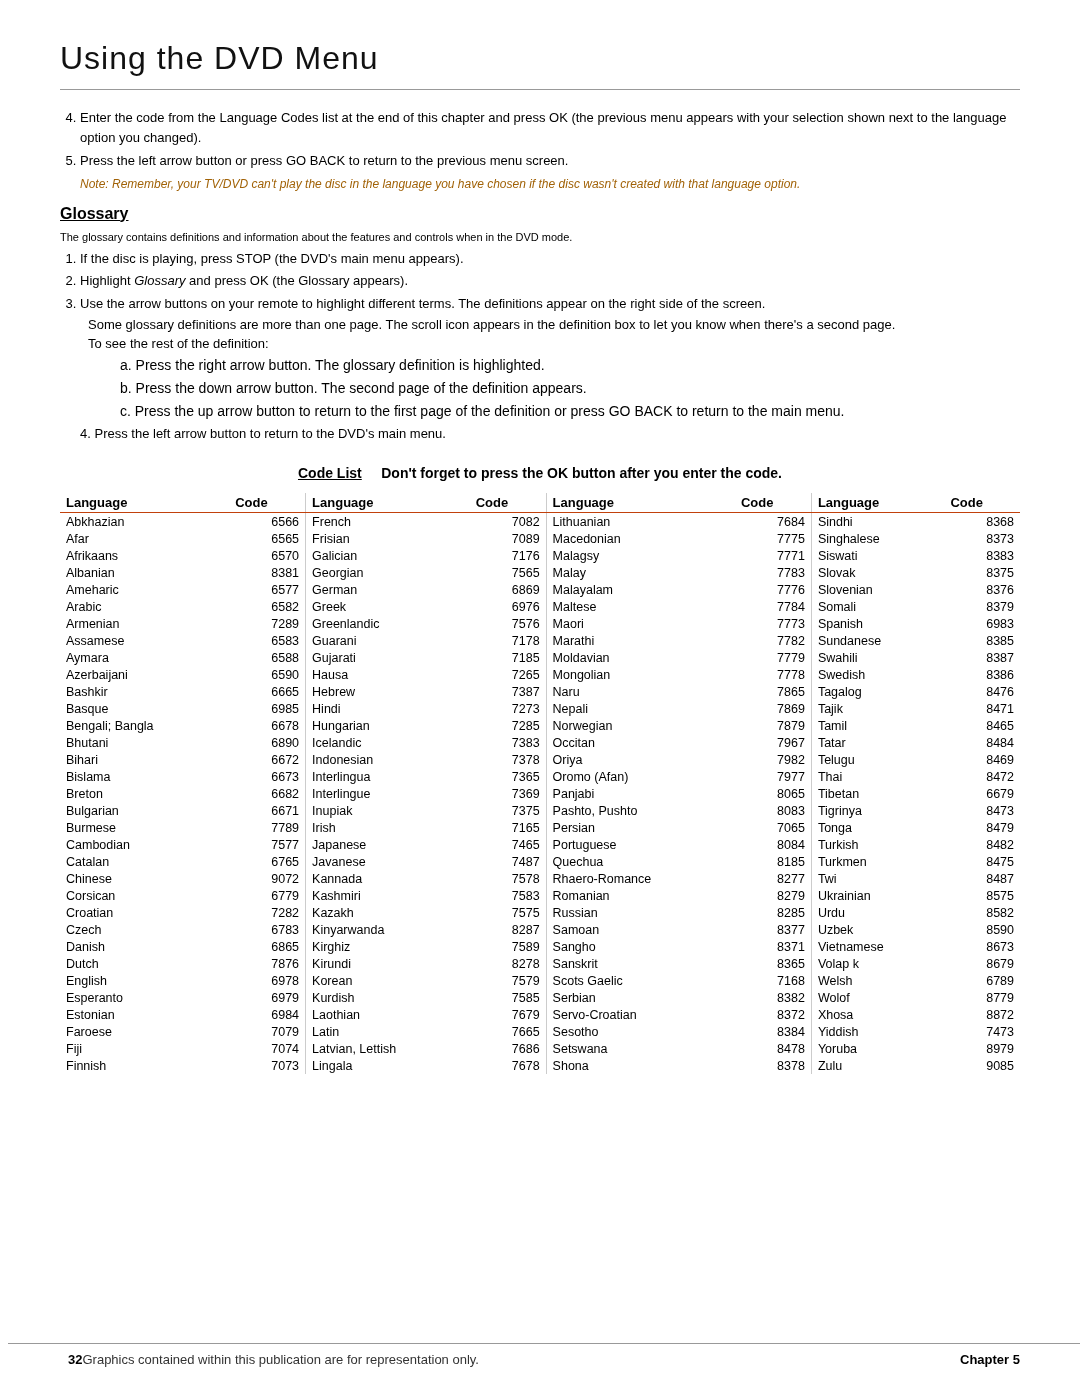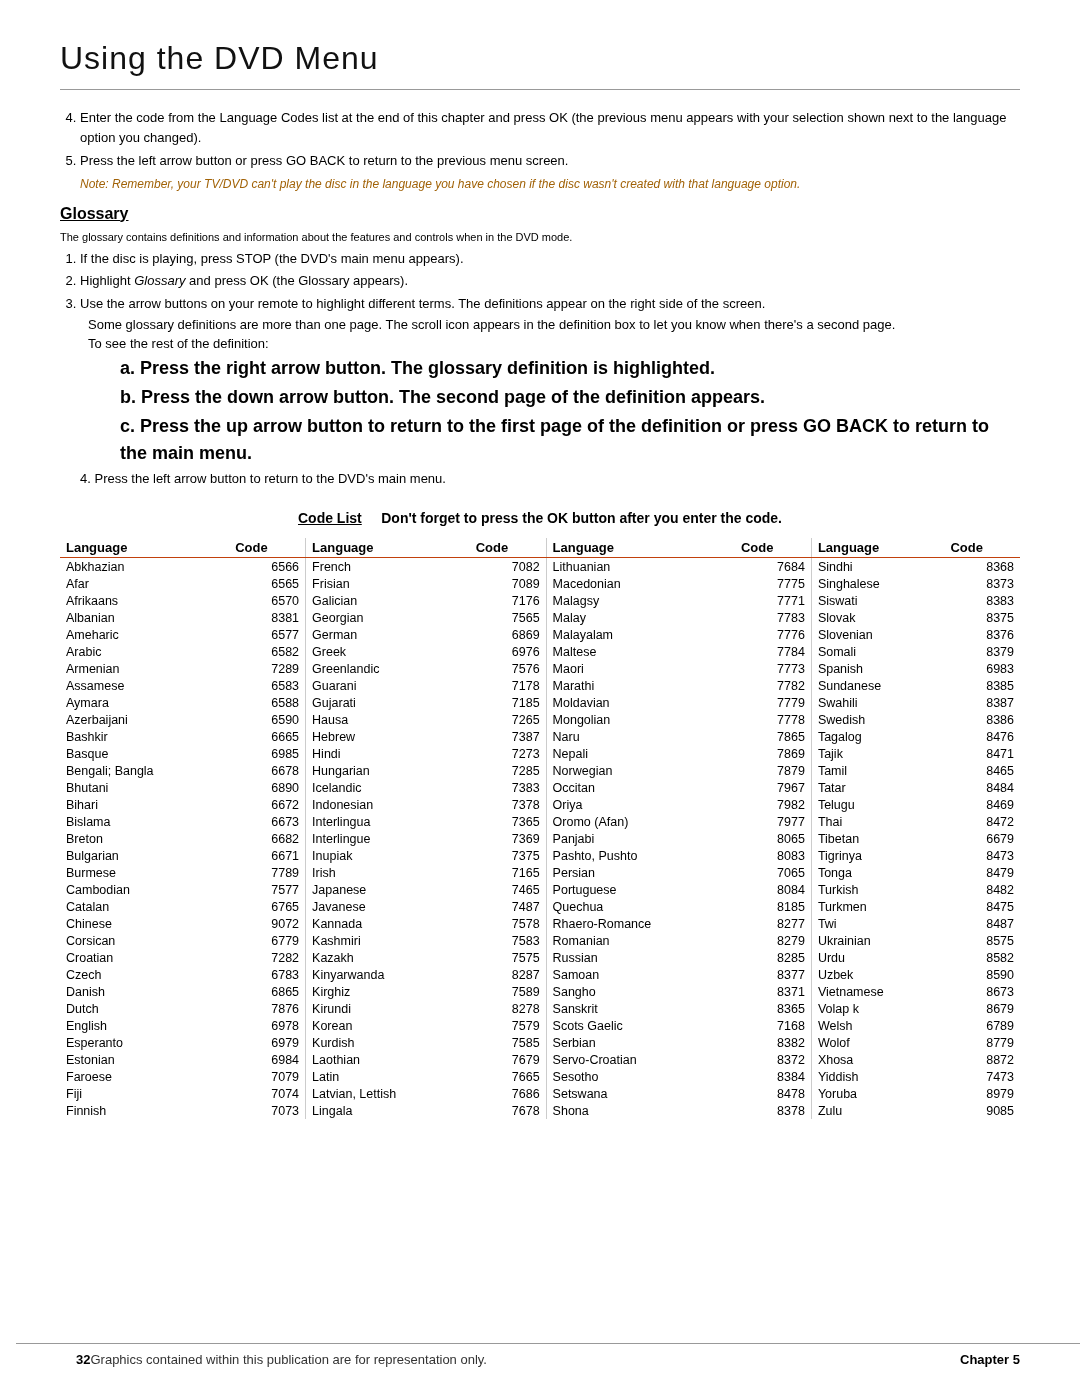--- a/index.html
+++ b/index.html
@@ -75,24 +75,23 @@
       font-size: 13px;
       margin-left: 28px;
       margin-bottom: 4px;
     }
     .sub-list {
       list-style: none;
       margin-left: 60px;
       margin-bottom: 4px;
     }
     .sub-list li {
-      font-size: 18px;
+      font-size: 14px;
       margin-bottom: 2px;
       line-height: 1.5;
-      font-weight: bold;
     }
     .code-list-section {
       margin-top: 24px;
     }
     .code-list-header {
       font-size: 14px;
       font-weight: bold;
       margin-bottom: 12px;
       text-align: center;
     }
@@ -128,21 +127,21 @@
     }
     .code-table td.lang-col {
       white-space: nowrap;
     }
     .col-divider {
       border-left: 1px solid #ccc;
     }
     .page-footer {
       position: absolute;
       bottom: 30px;
-      left: 16px;
+      left: 8px;
       right: 0;
       display: flex;
       align-items: center;
       justify-content: space-between;
       padding: 0 60px;
       border-top: 1px solid #999;
       padding-top: 8px;
     }
     .footer-page-num {
       font-size: 13px;

